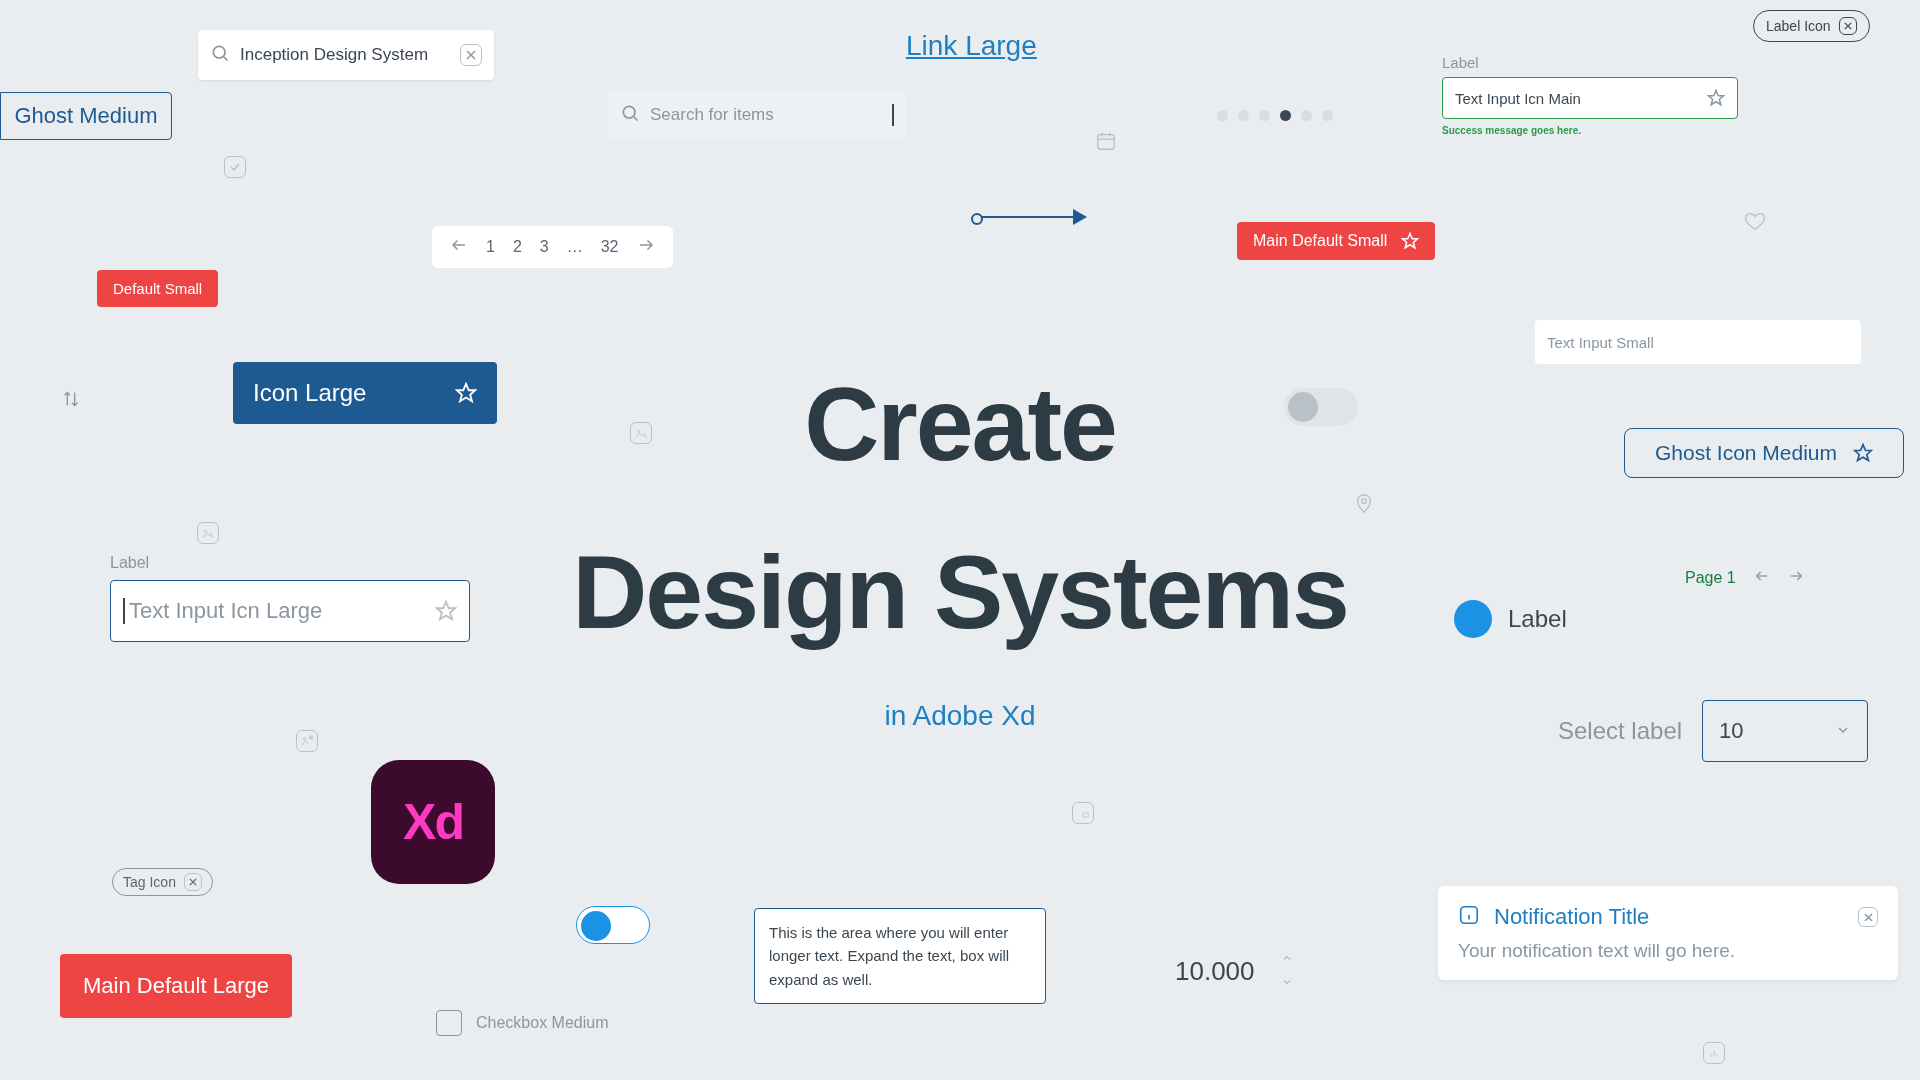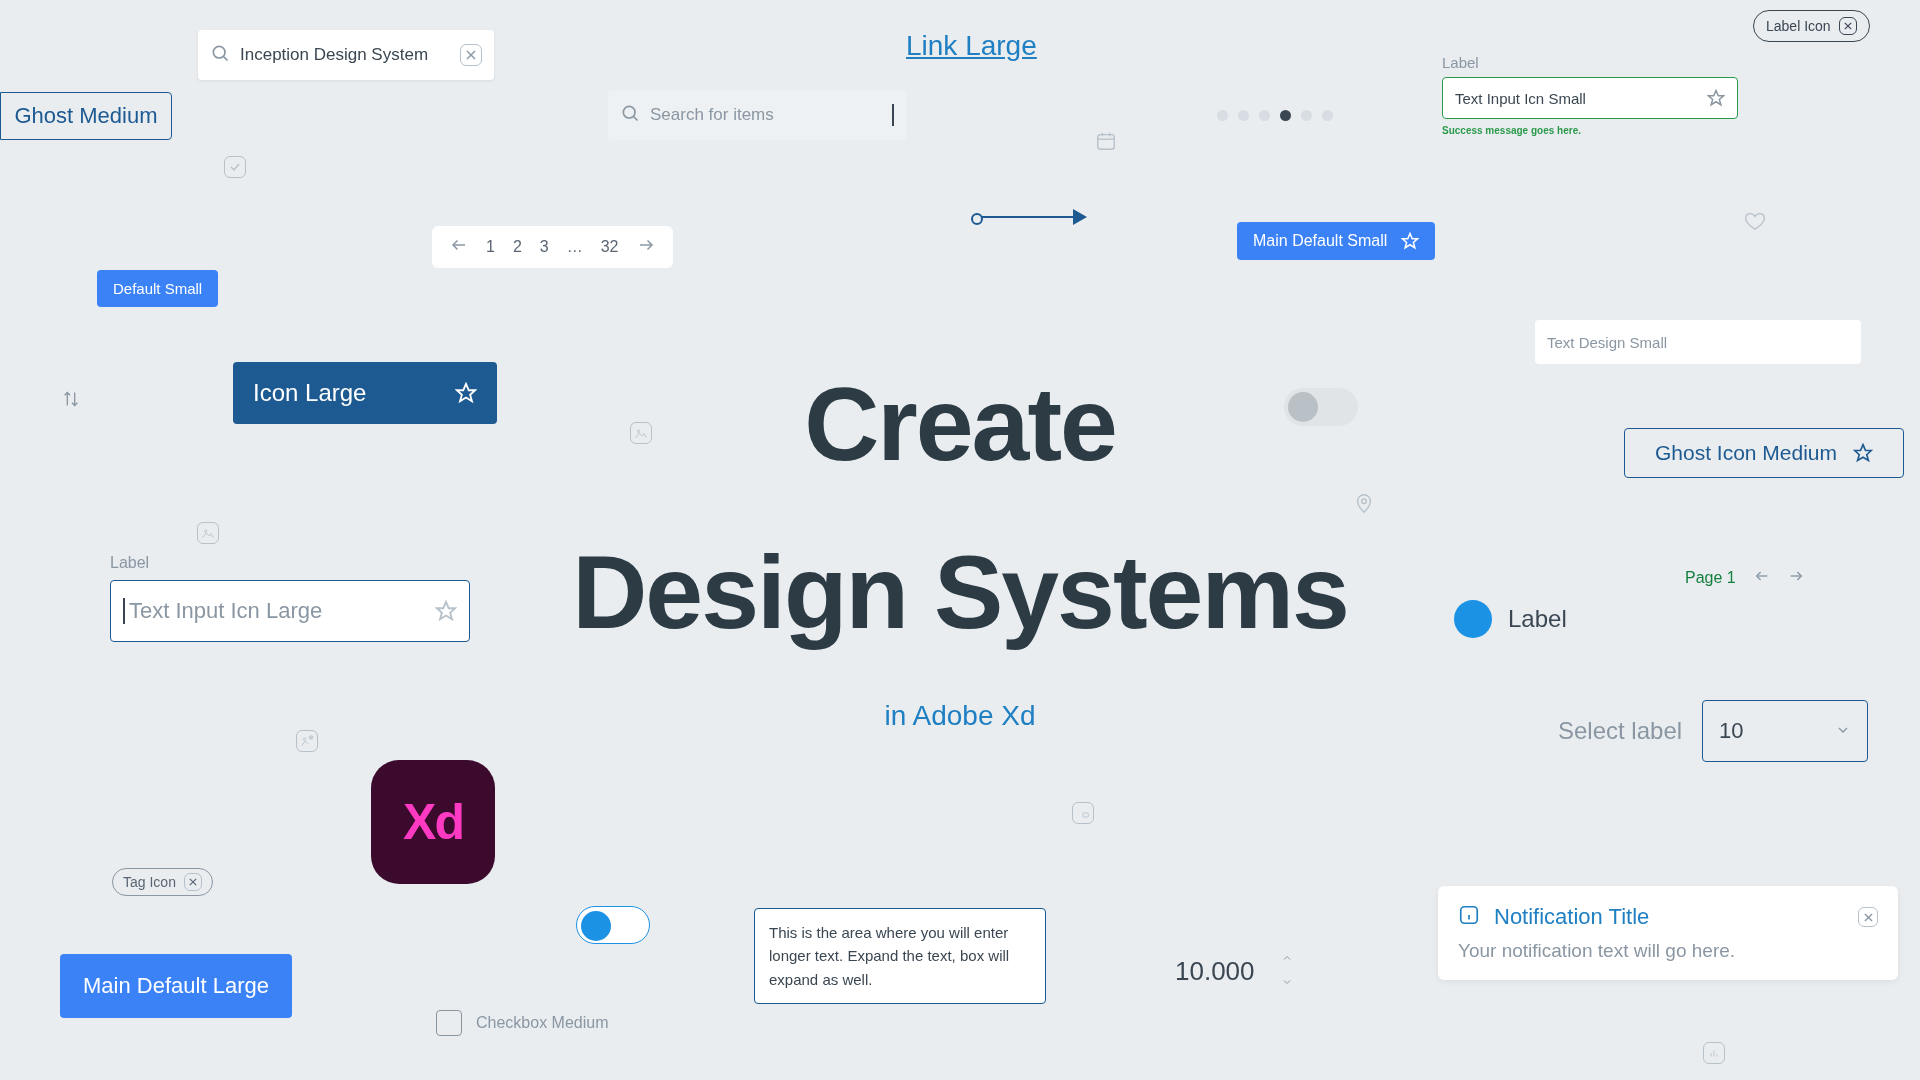--- a/index.html
+++ b/index.html
@@ -1,21 +1,21 @@
 <!DOCTYPE html>
 <html><head>
 <meta charset="utf-8">
 <style>
 * { box-sizing: border-box; margin: 0; padding: 0; font-family: -apple-system, BlinkMacSystemFont, 'Segoe UI', Arial, sans-serif; }
 body { width: 1920px; height: 1080px; background: #e9edf0; position: relative; overflow: hidden; }
 .el { position: absolute; }
 
 
 .btn { display: inline-flex; align-items: center; justify-content: center; border-radius: 4px; cursor: pointer; }
-.btn-primary { background: #3b82f6; color: #fff; }
+.btn-primary { background: #ef4444; color: #fff; }
 .btn-primary-dark { background: #1e5a92; color: #fff; }
 .btn-ghost { background: transparent; color: #1e5a92; border: 1.5px solid #1e5a92; }
 
 
 .input-box { background: #fff; border: 1.5px solid #8a97a3; border-radius: 4px; display: flex; align-items: center; padding: 0 12px; }
 .input-box.small-shadow { border: none; box-shadow: 0 1px 3px rgba(0,0,0,.08); }
 .input-box.green { border-color: #2a9a4a; }
 
 
 .tag { display: inline-flex; align-items: center; border: 1.5px solid #8a97a3; border-radius: 999px; padding: 4px 10px; font-size: 14px; color: #5a6673; gap: 8px; }
@@ -127,21 +127,21 @@
     <svg width="8" height="8" viewBox="0 0 10 10">
         <line x1="1" y1="1" x2="9" y2="9" stroke="currentColor" stroke-width="1.5"></line>
         <line x1="9" y1="1" x2="1" y2="9" stroke="currentColor" stroke-width="1.5"></line>
       </svg>
   </span>
 </div>
 
 <div class="el" style="left:1442px; top:54px;">
   <div class="subtle" style="font-size:15px; margin-bottom:6px;">Label</div>
   <div class="input-box green" style="width:296px; height:42px;">
-    <span style="color:#3a4752; font-size:15px; flex:1;">Text Input Icn Small</span>
+    <span style="color:#3a4752; font-size:15px; flex:1;">Text Input Icn Main</span>
     <span class="star-icon" style="color:#8a97a3;">
       <svg viewBox="0 0 24 24">
           <polygon points="12,2 15,9 22,9 16.5,14 18.5,21 12,17 5.5,21 7.5,14 2,9 9,9"></polygon>
         </svg>
     </span>
   </div>
   <div style="color:#2a9a4a; font-size:10px; font-weight:600; margin-top:6px;">Success message goes here.</div>
 </div>
 
 <span class="el" style="left:1744px; top:210px; color:#b7c1ca;">
@@ -210,35 +210,35 @@
     </svg>
 </span>
 <span class="el mini-icon" style="left:197px; top:522px; display:flex; align-items:center; justify-content:center; color:#b7c1ca;">
   <svg width="14" height="14" viewBox="0 0 24 24" fill="none" stroke="currentColor" stroke-width="1.5">
       <circle cx="8" cy="9" r="2"></circle>
       <polyline points="3,20 9,12 14,17 17,13 21,20"></polyline>
     </svg>
 </span>
 
 <div class="el input-box" style="left:1535px; top:320px; width:326px; height:44px; background:#fff; border:none;">
-  <span class="subtle" style="font-size:15px;">Text Design Small</span>
+  <span class="subtle" style="font-size:15px;">Text Input Small</span>
 </div>
 
 <div class="el toggle" style="left:1284px; top:386px; background:#e0e4e7;">
   <div class="knob" style="left:4px; background:#b9c1c7;"></div>
 </div>
 
 <span class="el" style="left:1353px; top:492px; color:#b7c1ca;">
   <svg width="22" height="22" viewBox="0 0 24 24" fill="none" stroke="currentColor" stroke-width="1.5">
       <path d="M12 22s7-7 7-12a7 7 0 10-14 0c0 5 7 12 7 12z"></path>
       <circle cx="12" cy="10" r="2.5"></circle>
     </svg>
 </span>
 
-<div class="el btn btn-ghost" style="left:1624px; top:428px; width:280px; height:50px; font-size:21px; gap:16px;">
+<div class="el btn btn-ghost" style="left:1624px; top:428px; width:280px; height:50px; font-size:21px; gap:16px;border-radius:8px;">
   <span>Ghost Icon Medium</span>
   <span class="star-icon" style="color:#1e5a92; width:20px; height:20px;">
     <svg viewBox="0 0 24 24">
         <polygon points="12,2 15,9 22,9 16.5,14 18.5,21 12,17 5.5,21 7.5,14 2,9 9,9"></polygon>
       </svg>
   </span>
 </div>
 
 <div class="el big" style="left:50%; top:372px; transform:translateX(-50%); font-size:104px; text-align:center;">Create</div>
 <div class="el big" style="left:50%; top:540px; transform:translateX(-50%); font-size:104px; text-align:left; white-space:nowrap;">Design Systems</div>

